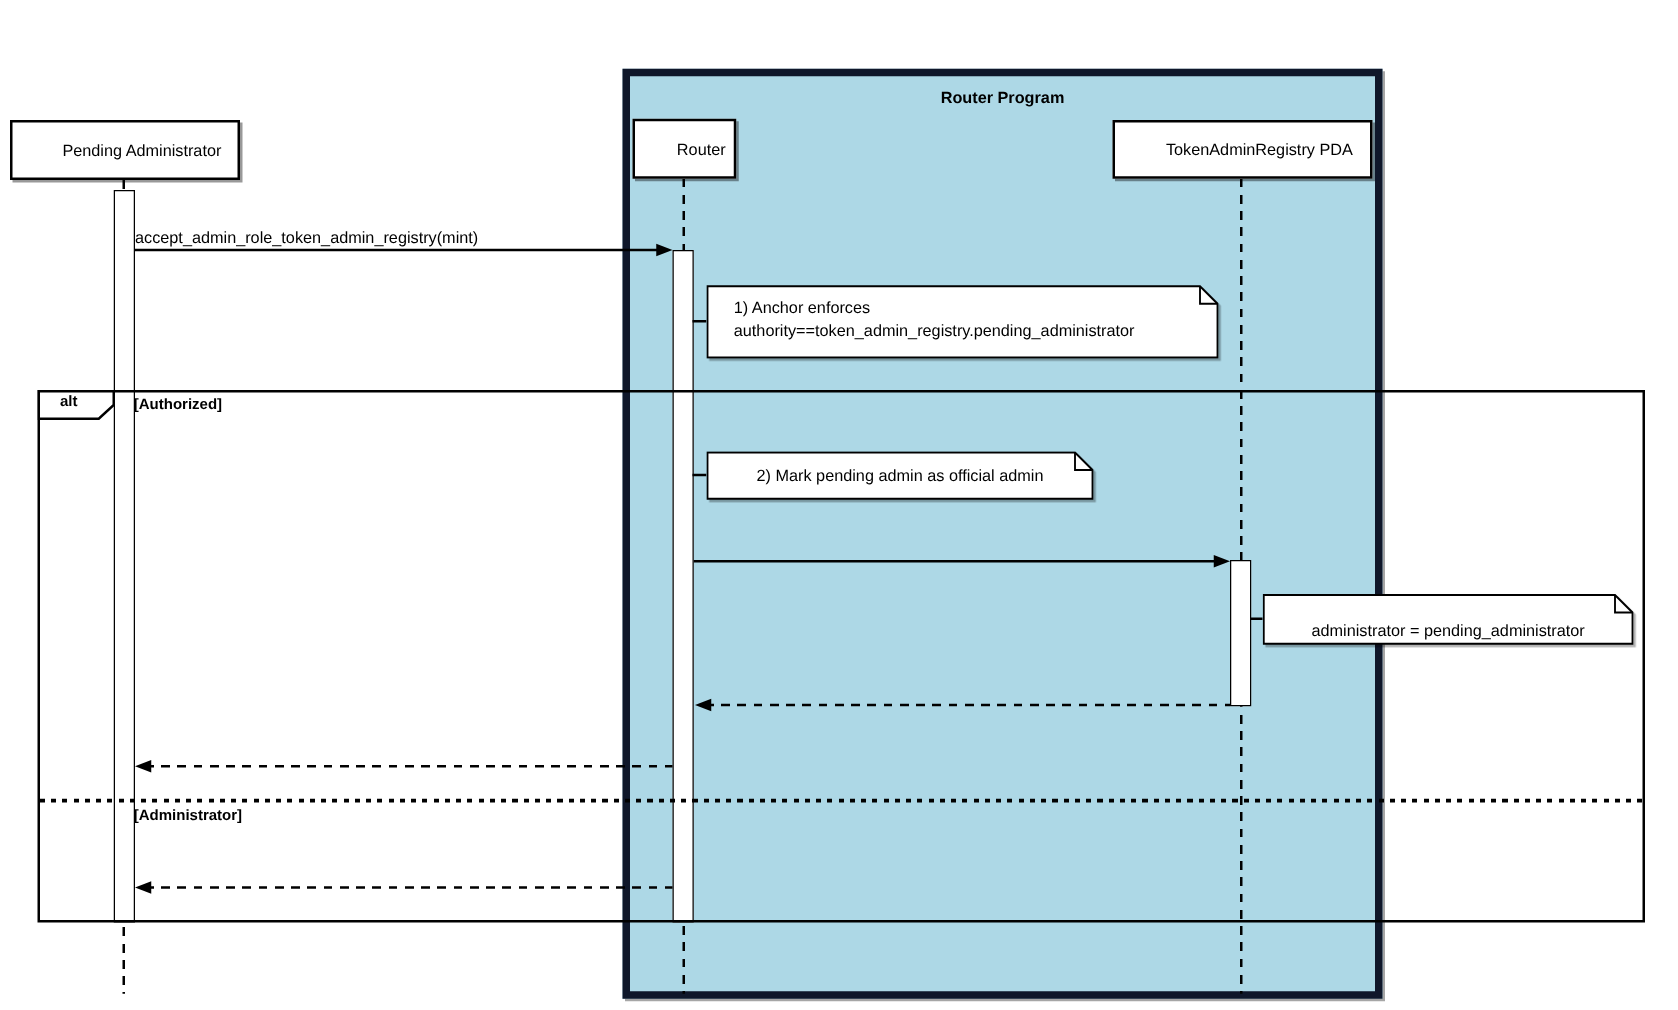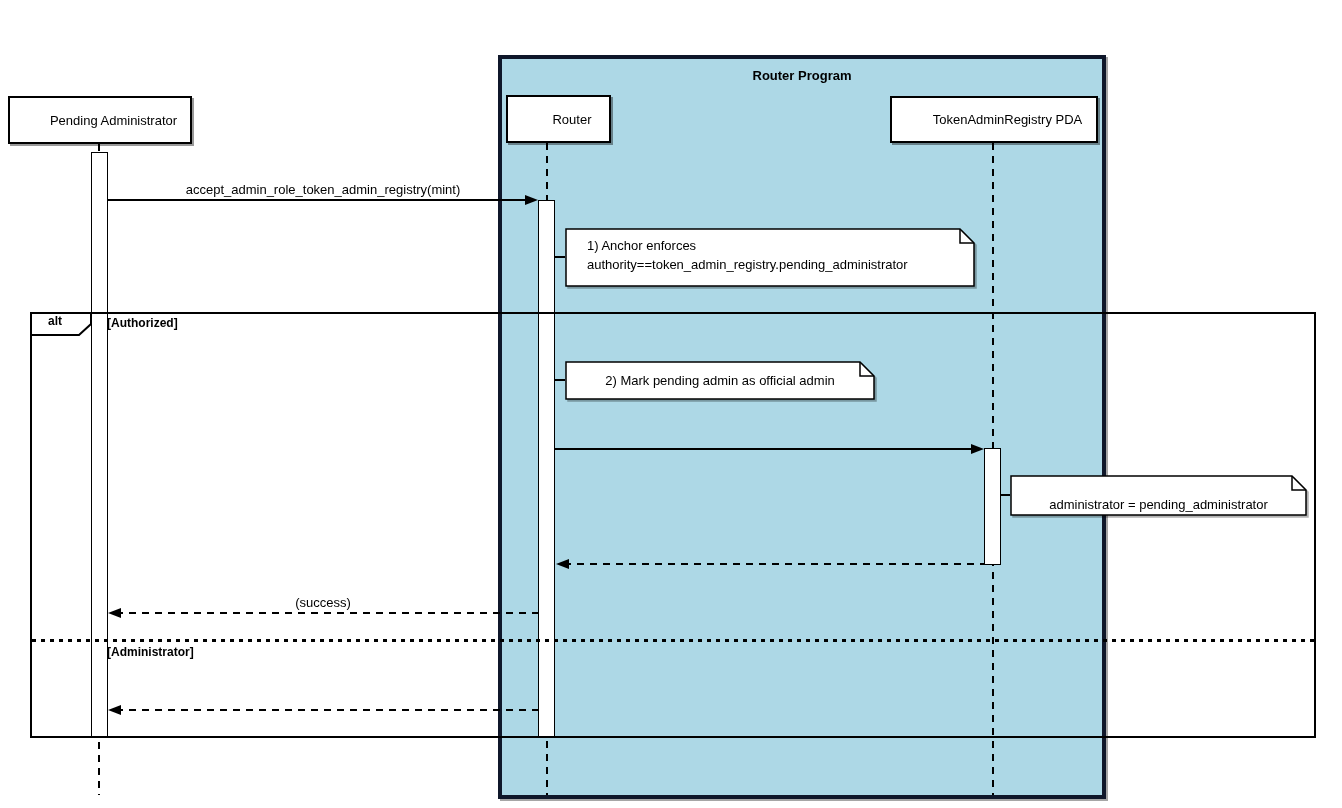--- a/index.html
+++ b/index.html
@@ -7,21 +7,21 @@
     position:relative;width:1342px;height:808px;background:#fff;overflow:hidden;
     font-family:"Liberation Sans","DejaVu Sans",sans-serif;color:#000;
   }
   .title{
     position:absolute;left:0;top:10px;width:100%;text-align:center;
     font-size:17px;color:#111;
   }
   
   .rp-frame{
     position:absolute;left:498px;top:55px;width:608px;height:744px;
-    background:var(--frame-fill,#ADD8E6);border:4px solid #0f172a;box-sizing:border-box;
+    background:var(--frame-fill,#ADD8E6);border:6px solid #0f172a;box-sizing:border-box;
     box-shadow:2px 2px 0 rgba(0,0,0,0.35);
   }
   .rp-label{
     position:absolute;left:0;top:9px;width:100%;text-align:center;
     font-size:13px;font-weight:bold;
   }
   
   .lifeline{
     position:absolute;width:2px;
     background:repeating-linear-gradient(180deg,#000 0 7px,transparent 7px 13px);
@@ -61,21 +61,21 @@
   .shaft.dashed{background:repeating-linear-gradient(90deg,#000 0 7px,transparent 7px 13px);}
   .head-right{
     position:absolute;right:0;top:1px;width:0;height:0;
     border-left:13px solid #000;border-top:5px solid transparent;border-bottom:5px solid transparent;
   }
   .head-left{
     position:absolute;left:0;top:1px;width:0;height:0;
     border-right:13px solid #000;border-top:5px solid transparent;border-bottom:5px solid transparent;
   }
   .msg-label{
-    position:absolute;text-align:center;font-size:13px;
+    position:absolute;font-size:13px;
   }
   
   .note{position:absolute;}
   .note svg{position:absolute;left:0;top:0;filter:drop-shadow(2px 2px 0 rgba(0,0,0,0.3));}
   .note-text{
     position:absolute;left:0;top:0;width:100%;height:100%;font-size:13px;
   }
   .note-text.centered{display:flex;align-items:center;justify-content:center;}
   .note-text.lines{padding:8px 10px 0 22px;box-sizing:border-box;line-height:19px;}
   .connector{position:absolute;height:2px;background:#000;}
@@ -108,21 +108,20 @@
   <div class="arrow" style="left:555px;top:443px;width:429px;">
     <div class="shaft" style="left:0;right:8px;"></div>
     <div class="head-right"></div>
   </div>
 
   <div class="arrow" style="left:556px;top:558px;width:428px;">
     <div class="shaft dashed" style="left:8px;right:0;"></div>
     <div class="head-left"></div>
   </div>
 
-  <div class="msg-label" style="left:108px;top:595px;width:430px;">(success)</div>
   <div class="arrow" style="left:108px;top:607px;width:430px;">
     <div class="shaft dashed" style="left:8px;right:0;"></div>
     <div class="head-left"></div>
   </div>
 
   <div class="arrow" style="left:108px;top:704px;width:430px;">
     <div class="shaft dashed" style="left:8px;right:0;"></div>
     <div class="head-left"></div>
   </div>
 
@@ -163,21 +162,21 @@
     <svg width="297" height="41" viewBox="0 0 297 41">
       <path d="M1,1 H282 L296,15 V40 H1 Z" fill="#ffffff" stroke="#000000" stroke-width="1.5"></path>
       <path d="M282,1 V15 H296" fill="none" stroke="#000000" stroke-width="1.5"></path>
     </svg>
     <div class="note-text centered">administrator = pending_administrator</div>
   </div>
 
   <div class="actor" style="left:8px;top:96px;width:184px;height:48px;">
     <span>Pending Administrator</span>
   </div>
-  <div class="actor" style="left:506px;top:95px;width:105px;height:48px;text-align:center;">
+  <div class="actor" style="left:506px;top:95px;width:83px;height:48px;text-align:center;">
     <span>Router</span>
   </div>
   <div class="actor" style="left:890px;top:96px;width:208px;height:47px;">
     <span>TokenAdminRegistry PDA</span>
   </div>
 
 
 </div>
 
 </body></html>

